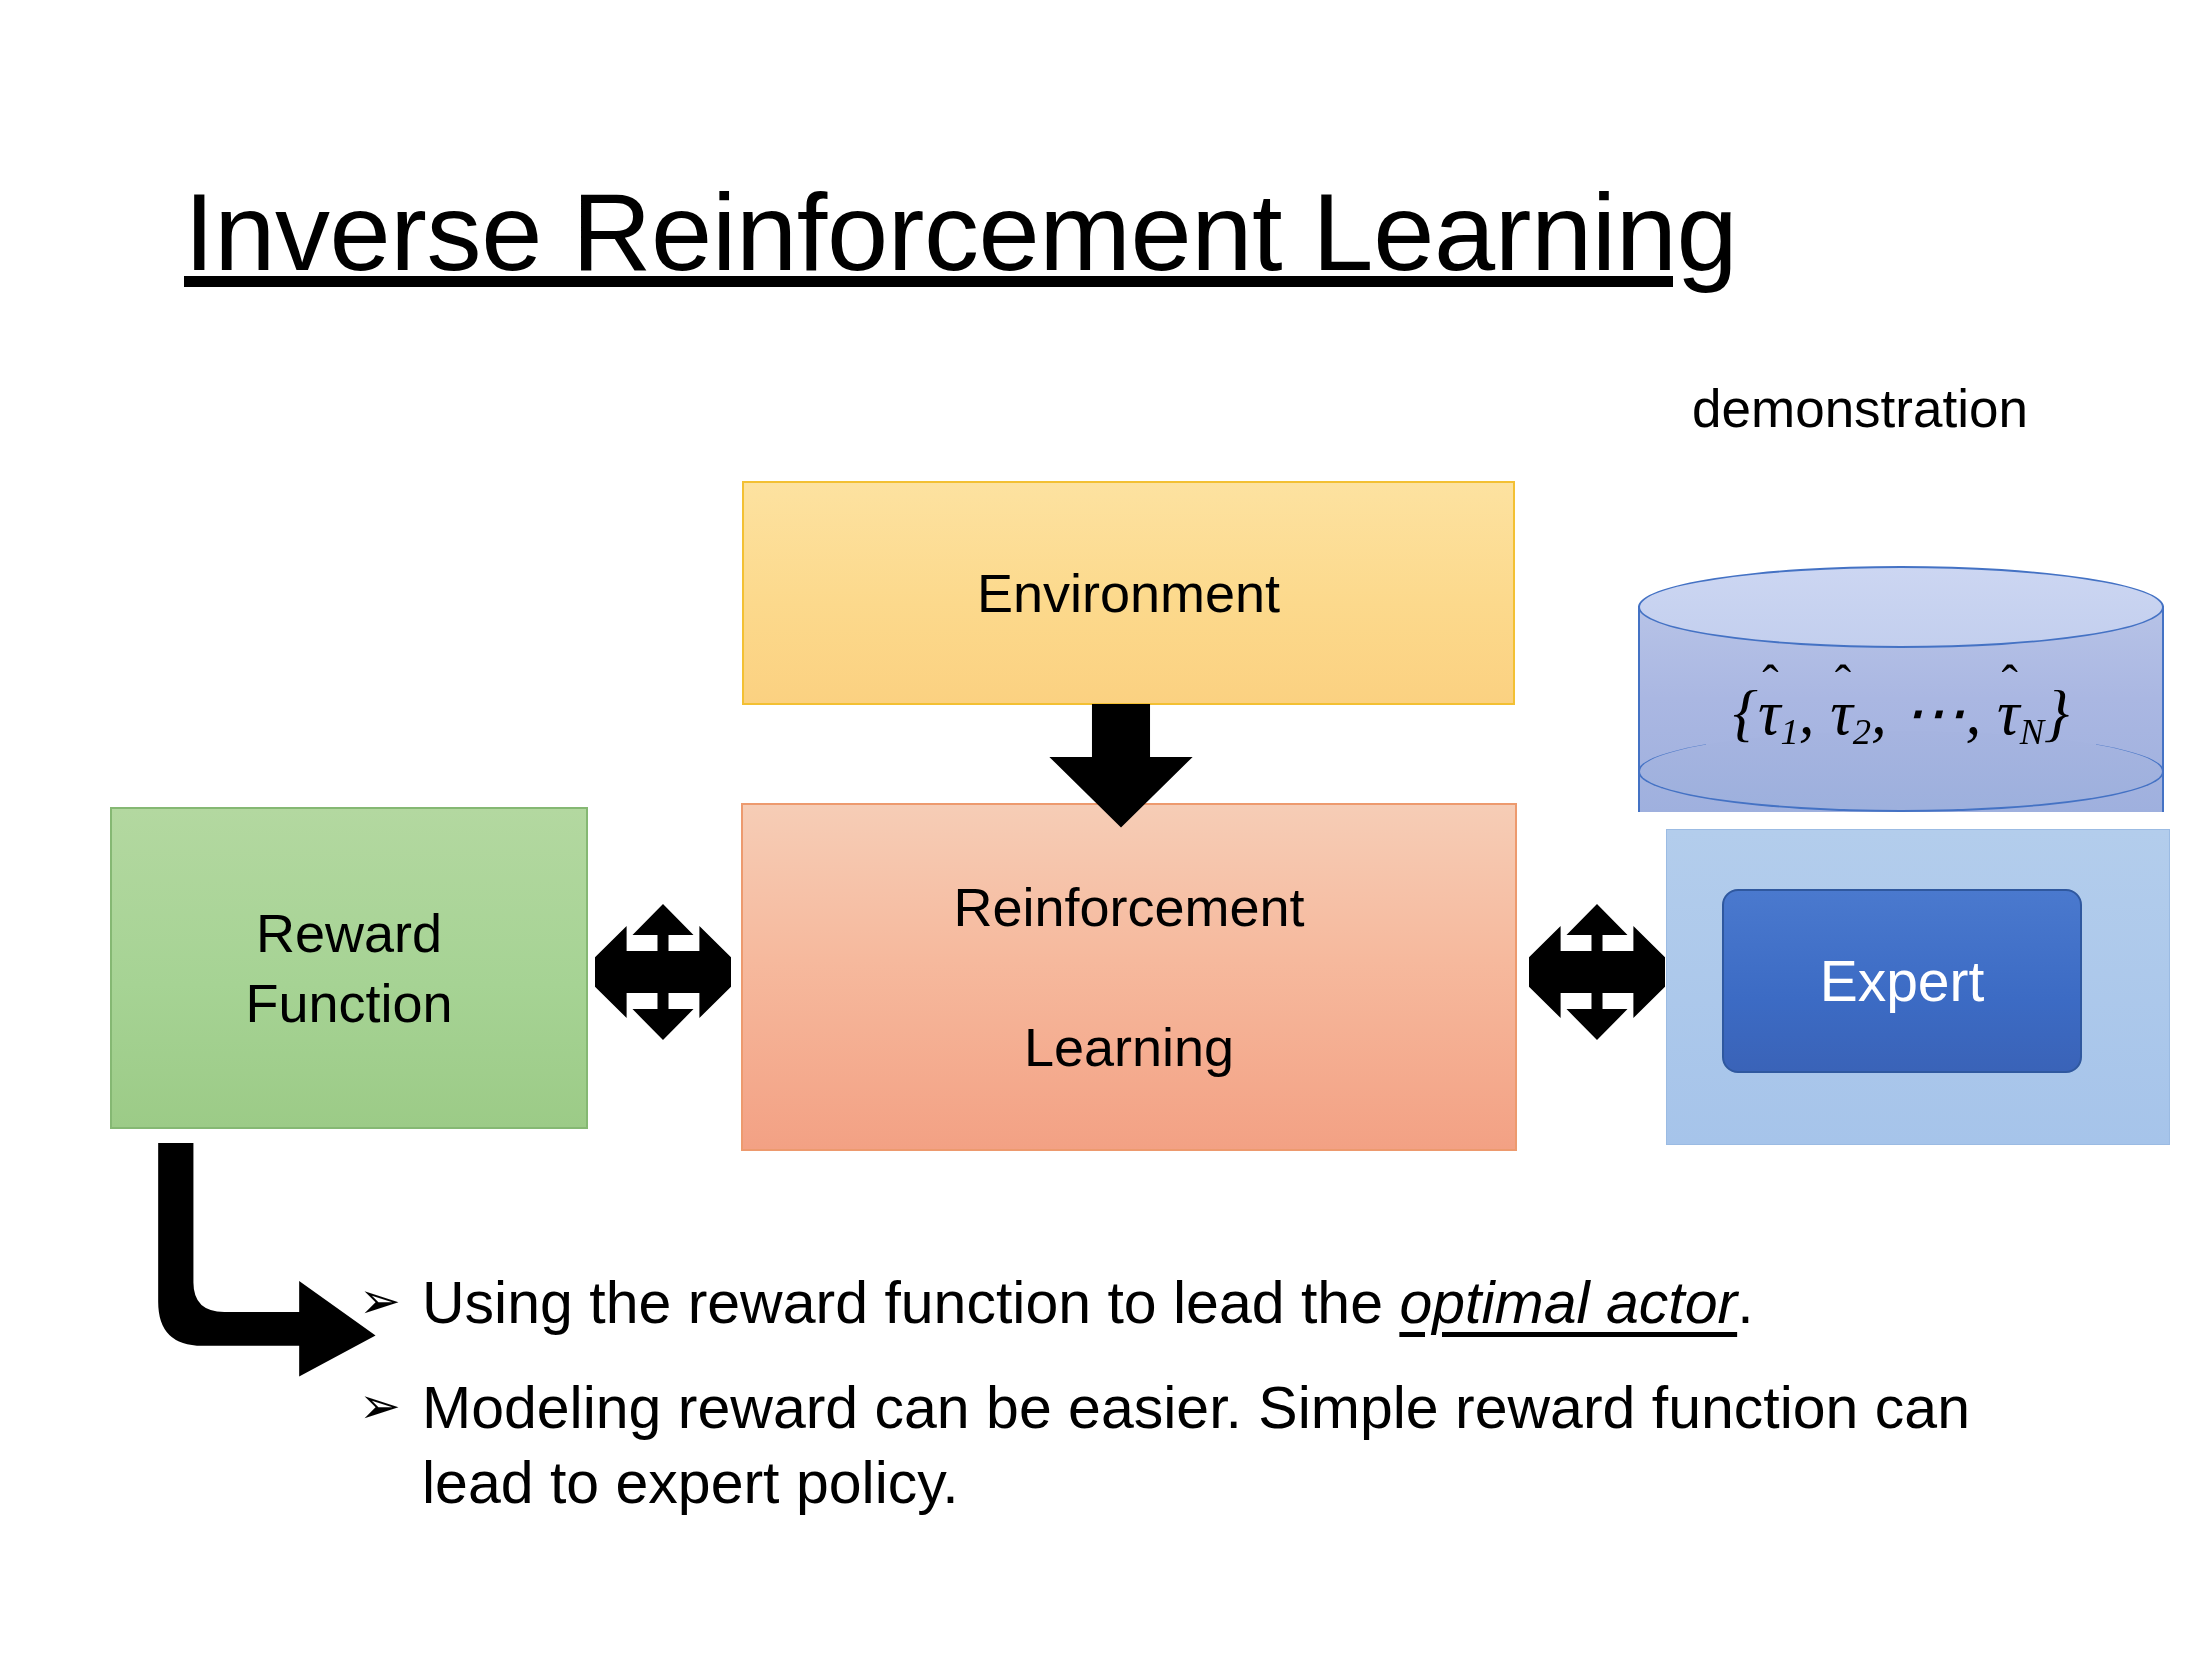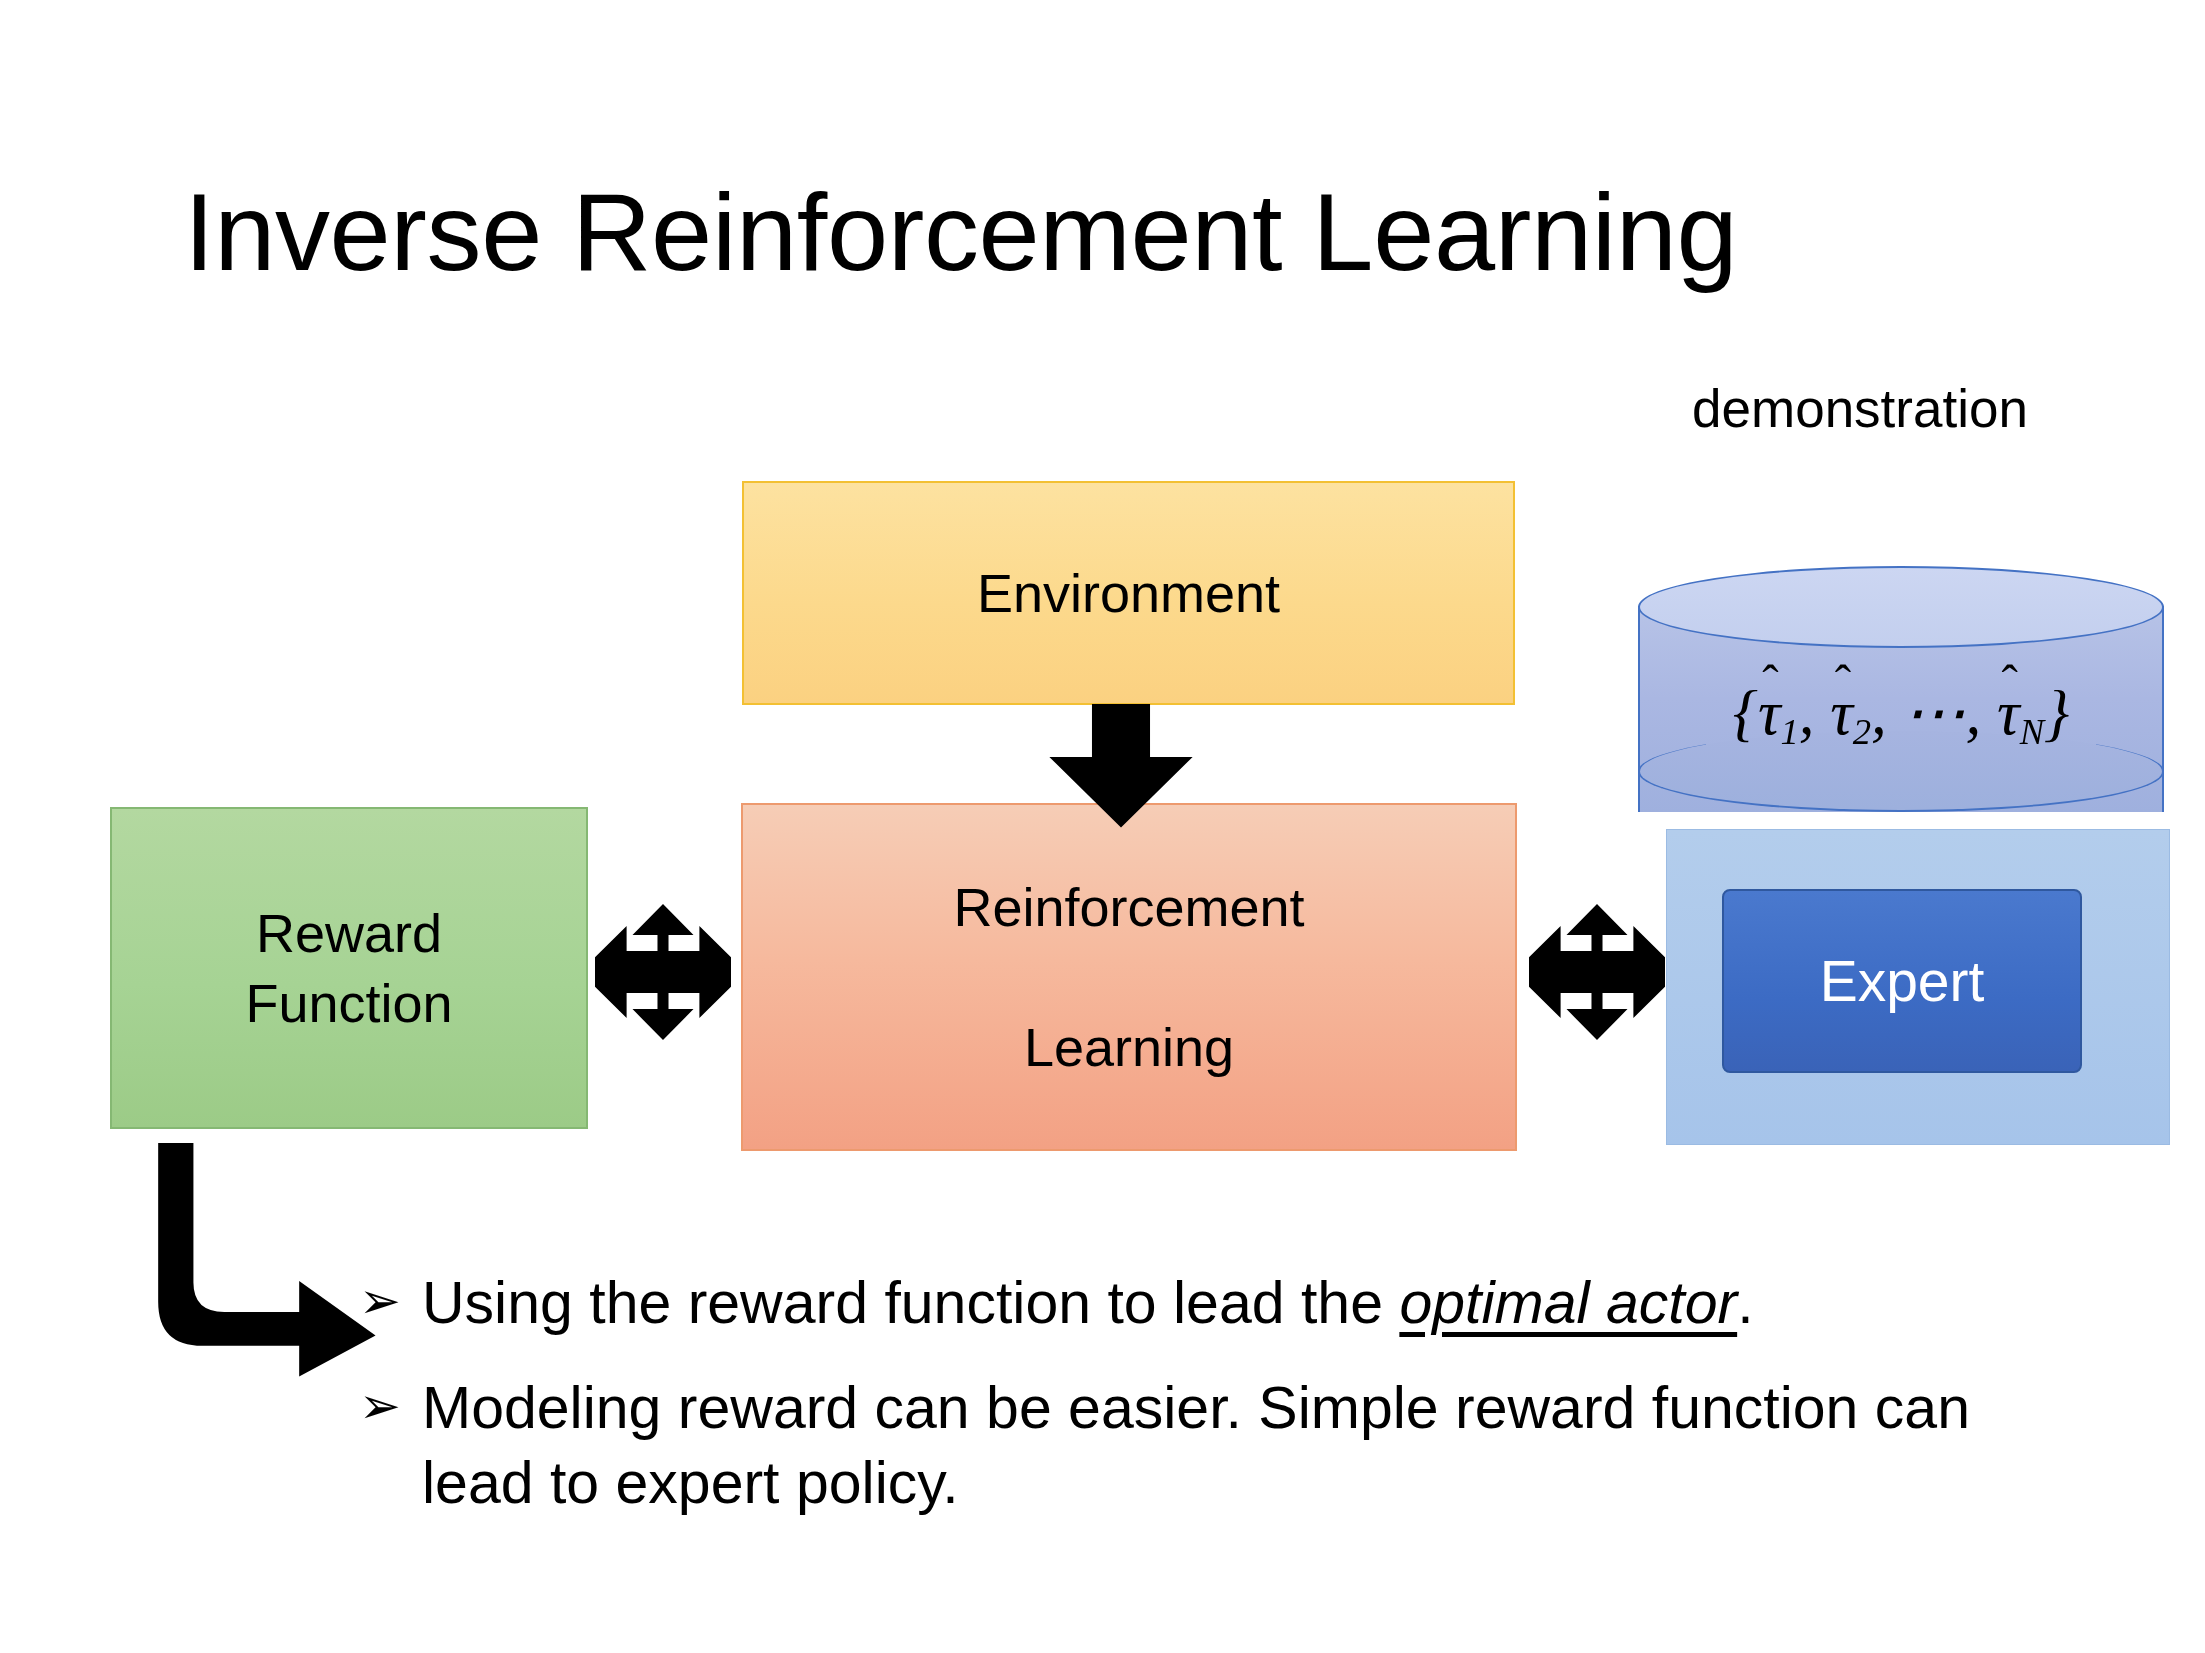--- a/index.html
+++ b/index.html
@@ -23,20 +23,21 @@
   #slide-title {
     position: absolute;
     left: 184px;
     top: 173px;
     font-size: 110px;
     line-height: 1.08;
     color: #000000;
     font-weight: 400;
     letter-spacing: -0.4px;
     white-space: nowrap;
+    text-decoration: underline;
   }
 
   
   .flow-box {
     position: absolute;
     box-sizing: border-box;
     display: flex;
     align-items: center;
     justify-content: center;
     text-align: center;
@@ -84,21 +85,21 @@
     border: 1.5px solid #9bbbe3;
     box-sizing: border-box;
   }
   #expert-box {
     position: absolute;
     left: 1722px;
     top: 889px;
     width: 360px;
     height: 184px;
     box-sizing: border-box;
-    border-radius: 8px;
+    border-radius: 16px;
     background: linear-gradient(180deg, #4a79ce 0%, #3c6bc4 60%, #3a63b8 100%);
     border: 2.9px solid #2f589f;
     display: flex;
     align-items: center;
     justify-content: center;
     color: #ffffff;
     font-size: 57px;
   }
 
   

